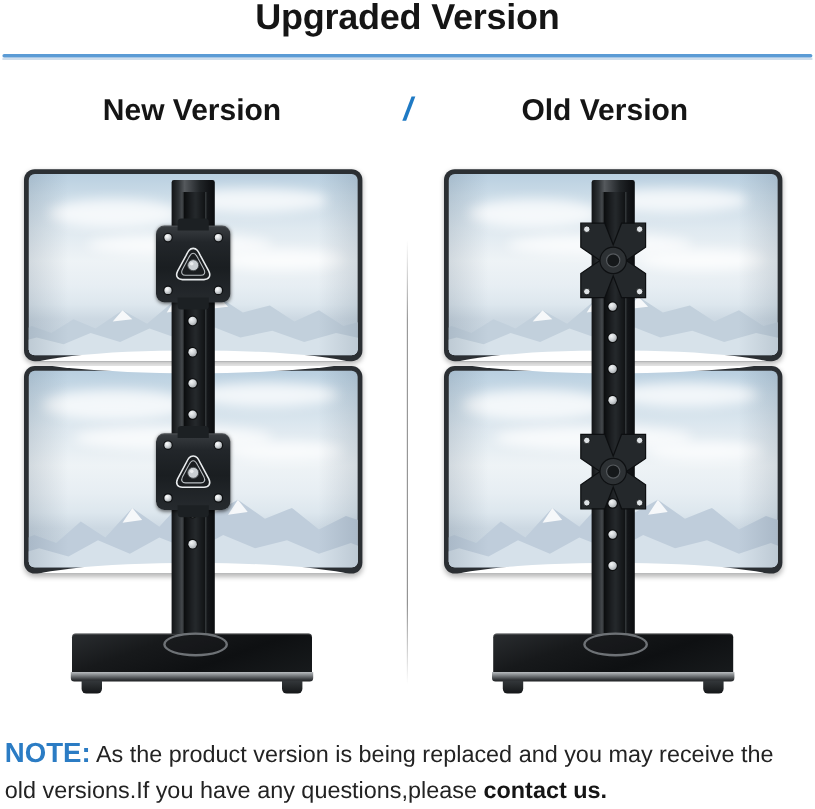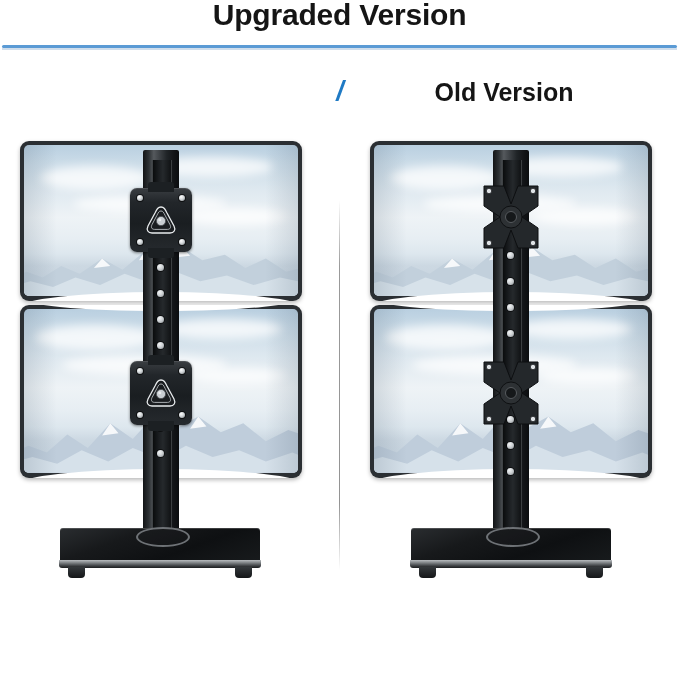--- a/index.html
+++ b/index.html
@@ -206,20 +206,21 @@
 </head>
 <body>
 
 <div class="page">
 
   <div class="title">Upgraded Version</div>
   <div class="rule"></div>
   <div class="rule-shadow"></div>
 
   <div class="sublabels">
+    <div class="sub sub-new">New Version</div>
     <div class="sub sub-old">Old Version</div>
   </div>
   <div class="slash">/</div>
 
   <div class="divider"></div>
 
   <div class="stand stand-left">
 
     <div class="monitor" style="left:20px;top:141px;width:282px;height:160px;">
       <div class="screen">
@@ -384,14 +385,17 @@
 
     <div class="base" style="left:72px;top:528px;width:200px;height:50px;">
       <div class="base-top"></div>
       <div class="base-edge"></div>
       <div class="foot" style="left:8px;"></div>
       <div class="foot" style="right:8px;"></div>
     </div>
     <div class="collar" style="left:147px;top:527px;width:50px;height:16px;"></div>
   </div>
 
+  <div class="note">
+    <span class="note-label">NOTE:</span><span> As the product version is being replaced and you may receive the old versions.If you have any questions,please </span><span class="note-strong">contact us.</span>
+  </div>
 
 </div>
 
 </body></html>

